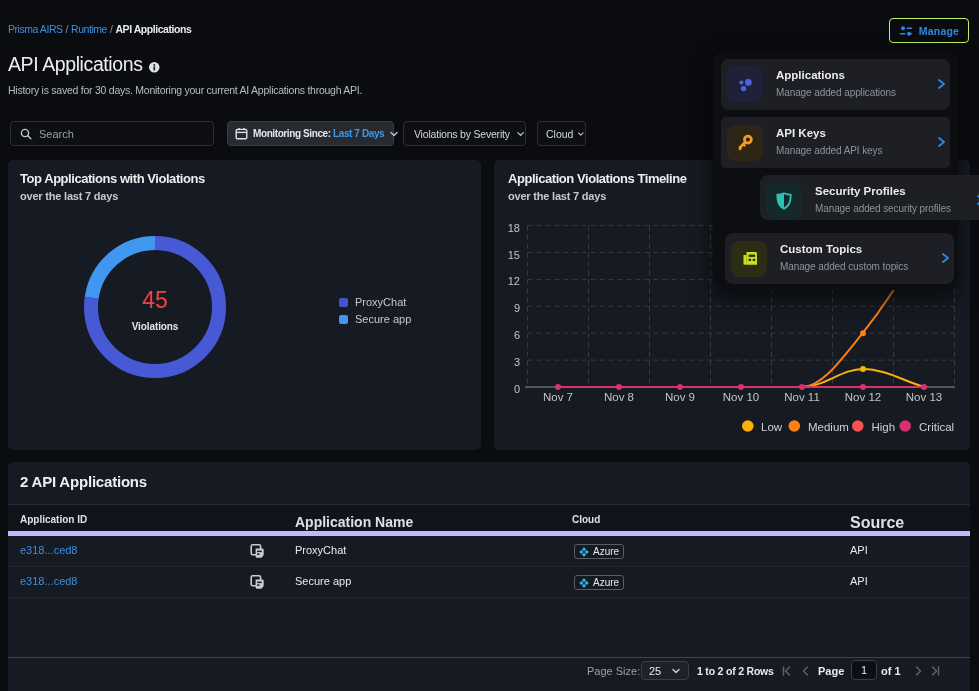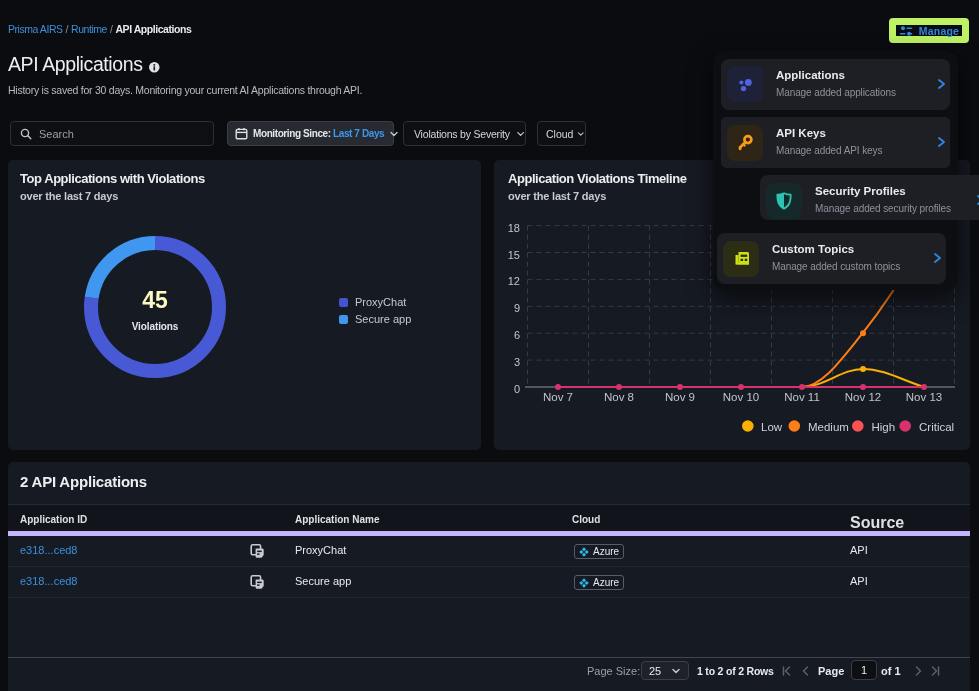--- a/index.html
+++ b/index.html
@@ -8,21 +8,21 @@
 .card { position:absolute; background:#161a22; border-radius:5px; }
 .blue { color:#3e8fdb; }
 </style>
 </head>
 <body>
 
 <div class="abs" style="left:8px; top:23px; font-size:10.5px; color:#8d929a; letter-spacing:-0.45px; white-space:nowrap;">
   <span class="blue">Prisma AIRS</span><span style="margin:0 3px;">/</span><span class="blue">Runtime</span><span style="margin:0 3px;">/</span><span style="color:#e8eaed; font-weight:bold;">API Applications</span>
 </div>
 
-<div class="abs" style="left:889px; top:18px; width:80px; height:25px; border:7px solid #bef264; border-radius:4px; display:flex; align-items:center; justify-content:center; gap:6px;">
+<div class="abs" style="left:889px; top:18px; width:80px; height:25px; border:1px solid #bef264; border-radius:4px; display:flex; align-items:center; justify-content:center; gap:6px;">
   <svg width="14" height="14" viewBox="0 0 14 14">
     <g stroke="#2f89e2" stroke-width="1.6" stroke-linecap="round" fill="#2f89e2">
       <circle cx="4" cy="4.2" r="2" stroke="none"></circle>
       <line x1="8.2" y1="4.2" x2="12.5" y2="4.2"></line>
       <line x1="1.5" y1="9.8" x2="5.8" y2="9.8"></line>
       <circle cx="10" cy="9.8" r="2" stroke="none"></circle>
       <line x1="12" y1="9.8" x2="12.5" y2="9.8"></line>
     </g>
   </svg>
   <span style="color:#2f89e2; font-size:10.5px; font-weight:bold; letter-spacing:0.2px;">Manage</span>
@@ -73,21 +73,21 @@
 
 <div class="card" style="left:8px; top:160px; width:473px; height:290px;">
   <div style="position:absolute; left:12px; top:11px; font-size:13px; font-weight:bold; color:#eceef0; letter-spacing:-0.45px;">Top Applications with Violations</div>
   <div style="position:absolute; left:12px; top:30px; font-size:11px; font-weight:bold; color:#c6cacf; letter-spacing:-0.2px;">over the last 7 days</div>
   <svg style="position:absolute; left:67px; top:67px;" width="160" height="160" viewBox="0 0 160 160">
     <g transform="rotate(-90 80 80)">
       <circle cx="80" cy="80" r="64" fill="none" stroke="#4759d4" stroke-width="14" stroke-dasharray="310.4 402.1"></circle>
       <circle cx="80" cy="80" r="64" fill="none" stroke="#3f97ef" stroke-width="14" stroke-dasharray="91.7 402.1" stroke-dashoffset="-310.4"></circle>
     </g>
   </svg>
-  <div style="position:absolute; left:79px; top:127px; width:136px; text-align:center; font-size:23px; font-weight:700; color:#fef9c3;">45</div>
+  <div style="position:absolute; left:79px; top:127px; width:136px; text-align:center; font-size:23px; font-weight:400; color:#ef4444;">45</div>
   <div style="position:absolute; left:79px; top:161px; width:136px; text-align:center; font-size:10px; font-weight:bold; color:#e4e7ea; letter-spacing:-0.1px;">Violations</div>
 
   <div style="position:absolute; left:331px; top:136px; display:flex; align-items:center; gap:7px;">
     <span style="width:9px; height:9px; border-radius:2px; background:#4453d0; display:inline-block;"></span>
     <span style="font-size:11px; color:#c6cacf;">ProxyChat</span>
   </div>
   <div style="position:absolute; left:331px; top:153px; display:flex; align-items:center; gap:7px;">
     <span style="width:9px; height:9px; border-radius:2px; background:#3f97ef; display:inline-block;"></span>
     <span style="font-size:11px; color:#c6cacf;">Secure app</span>
   </div>
@@ -168,21 +168,21 @@
       <circle cx="411.2" cy="266" r="5.8" fill="#d6336c"></circle>
         <text x="425" y="270.5">Critical</text>
     </g>
   </svg>
 </div>
 
 <div class="card" style="left:8px; top:462px; width:962px; height:281px;">
   <div style="position:absolute; left:12px; top:11px; font-size:15px; font-weight:bold; color:#eceef0; letter-spacing:-0.2px;">2 API Applications</div>
   <div style="position:absolute; left:0; top:42px; width:962px; height:32px; background:#12141b; border-top:1px solid #272b31; border-bottom:5px solid #c4b5fd;">
     <span style="position:absolute; left:12px; top:9px; font-size:10px; font-weight:bold; color:#dde0e4;">Application ID</span>
-    <span style="position:absolute; left:287px; top:9px; font-size:10px; font-weight:bold; color:#dde0e4;">Application Name</span>
+    <span style="position:absolute; left:287px; top:9px; font-size:14px; font-weight:bold; color:#dde0e4;">Application Name</span>
     <span style="position:absolute; left:564px; top:9px; font-size:10px; font-weight:bold; color:#dde0e4;">Cloud</span>
     <span style="position:absolute; left:842px; top:9px; font-size:16px; font-weight:bold; color:#dde0e4;">Source</span>
   </div>
 
   <div style="position:absolute; left:0; top:74px; width:962px; height:31px; border-bottom:1px solid #22262c;">
     <span style="position:absolute; left:12px; top:8px; font-size:11px; color:#3e8fdb;">e318...ced8</span>
     <svg style="position:absolute; left:242px; top:8px;" width="15" height="15" viewBox="0 0 15 15">
         <rect x="1.2" y="0.8" width="9.4" height="10" rx="1.6" fill="none" stroke="#c8ccd2" stroke-width="1.6"></rect>
         <path d="M5.6 4.4 L12.1 4.4 C13 4.4 13.7 5.1 13.7 6 L13.7 10.9 L11.5 13.8 L7.2 13.8 C6.3 13.8 5.6 13.1 5.6 12.2 Z" fill="#c8ccd2"></path>
         <rect x="7.1" y="6.6" width="4.6" height="1.5" fill="#161a22"></rect>
@@ -300,21 +300,21 @@
       <path d="M18 10.2 C20 11.2 22.6 11.7 24.7 11.7 C24.7 17.4 24.1 22.6 18 25.7 C11.9 22.6 11.3 17.4 11.3 11.7 C13.4 11.7 16 11.2 18 10.2 Z" fill="none" stroke="#2cc4b0" stroke-width="1.8" stroke-linejoin="round"></path>
       <path d="M18 10.2 C16 11.2 13.4 11.7 11.3 11.7 C11.3 17.4 11.9 22.6 18 25.7 Z" fill="#2cc4b0"></path>
     </svg>
     <span style="position:absolute; left:55px; top:10px; font-size:11.5px; font-weight:bold; color:#e8eaed;">Security Profiles</span>
     <span style="position:absolute; left:55px; top:28px; font-size:10px; color:#8d929a; letter-spacing:-0.1px;">Manage added security profiles</span>
     <svg style="position:absolute; left:214px; top:19px;" width="12" height="12" viewBox="0 0 12 12">
         <polyline points="4,2 9,6 4,10" fill="none" stroke="#2f89e2" stroke-width="1.8" stroke-linecap="round" stroke-linejoin="round"></polyline>
       </svg>
   </div>
 
-  <div style="position:absolute; left:4px; top:182px; width:229px; height:51px; background:#1d1f24; border-radius:8px;">
+  <div style="position:absolute; left:12px; top:182px; width:229px; height:51px; background:#1d1f24; border-radius:8px;">
     <span style="position:absolute; left:6px; top:7.5px; width:36px; height:36px; background:#2b2d14; border-radius:8px;"></span>
     <svg style="position:absolute; left:6px; top:7.5px;" width="36" height="36" viewBox="0 0 36 36">
       <path d="M15.5 11 L24.5 11 C25.3 11 26 11.7 26 12.5 L26 23.5 L15.5 23.5 Z" fill="#cde016"></path>
       <path d="M12.5 14 L15.5 14 L15.5 23.5 L14.5 23.5 C13.4 23.5 12.5 22.6 12.5 21.5 Z" fill="#cde016"></path>
       <path d="M12.5 23.5 L26 23.5 L26 21.8 L12.5 21.8 Z" fill="#cde016"></path>
       <g fill="#2b2d14">
         <rect x="17.6" y="13.6" width="6.6" height="2.3"></rect>
         <rect x="17.6" y="17.8" width="2.5" height="2.2"></rect>
         <rect x="21.7" y="17.8" width="2.5" height="2.2"></rect>
       </g>

